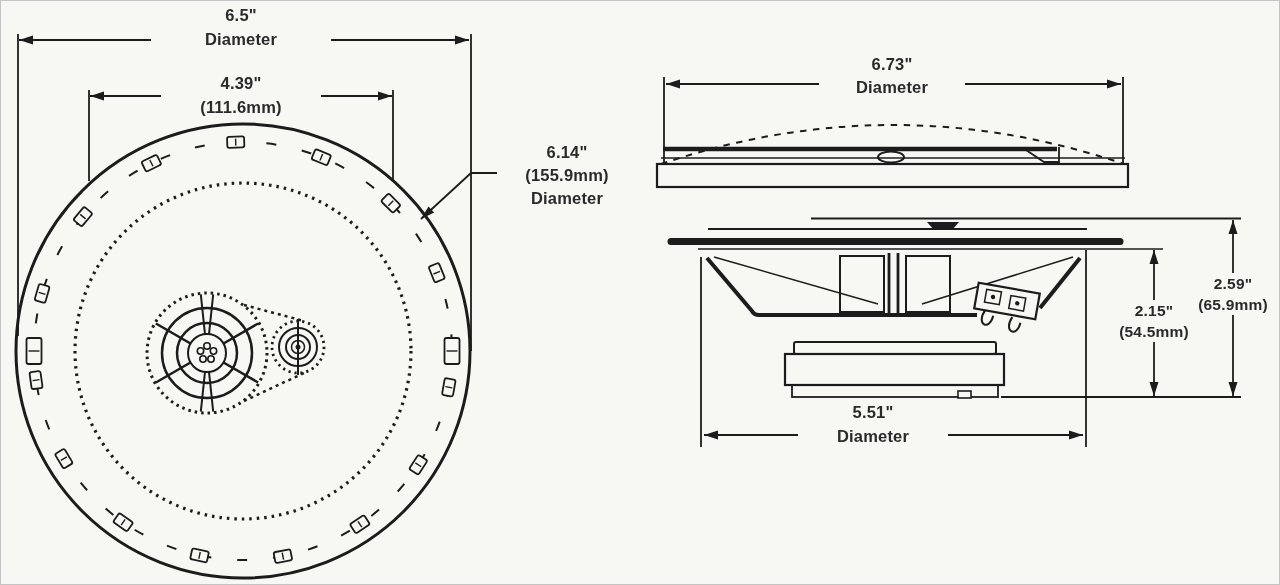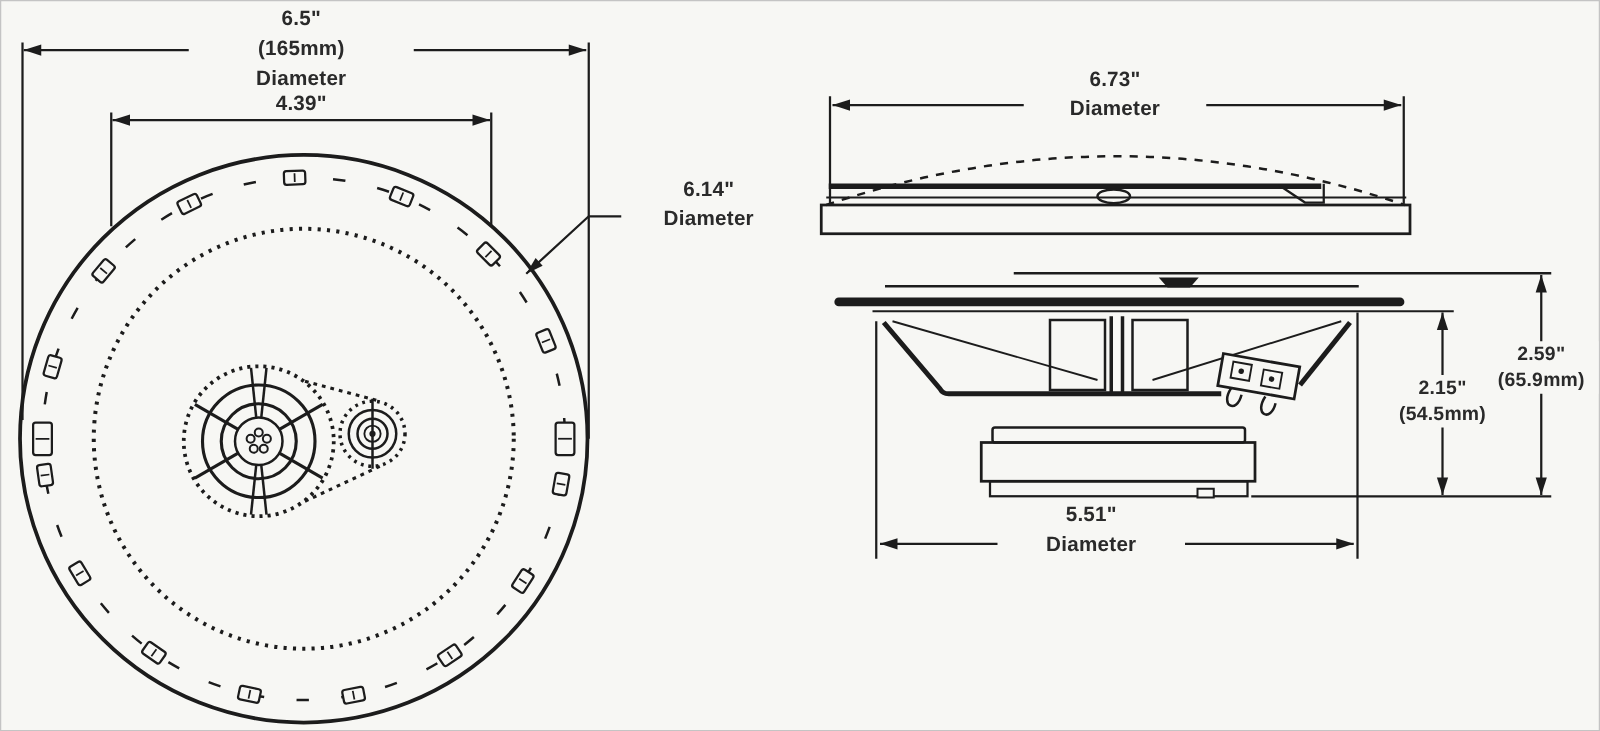--- a/index.html
+++ b/index.html
@@ -227,30 +227,31 @@
         <line x1="1085" y1="249" x2="1085" y2="446"></line>
         <line x1="703" y1="434" x2="1082" y2="434"></line>
         <polygon points="703,434 717,429.5 717,438.5" fill="#1c1c1c" stroke="none"></polygon>
         <polygon points="1082,434 1068,429.5 1068,438.5" fill="#1c1c1c" stroke="none"></polygon>
       </g>
     </g>
   </svg>
 
   <div class="dim-label lh24" style="left:150px;top:2px;width:180px;">
     <div class="l">6.5"</div>
-    <div class="l">(165mm)</div>
     <div class="l">Diameter</div>
   </div>
 
   <div class="dim-label lh24" style="left:160px;top:70px;width:160px;">
     <div class="l">4.39"</div>
+    <div class="l">(111.6mm)</div>
   </div>
 
   <div class="dim-label lh23" style="left:496px;top:140px;width:140px;">
     <div class="l">6.14"</div>
+    <div class="l">(155.9mm)</div>
     <div class="l">Diameter</div>
   </div>
 
   <div class="dim-label lh23" style="left:818px;top:52px;width:146px;">
     <div class="l">6.73"</div>
     <div class="l">Diameter</div>
   </div>
 
   <div class="dim-label lh21" style="left:1106px;top:299px;width:94px;">
     <div class="l">2.15"</div>

